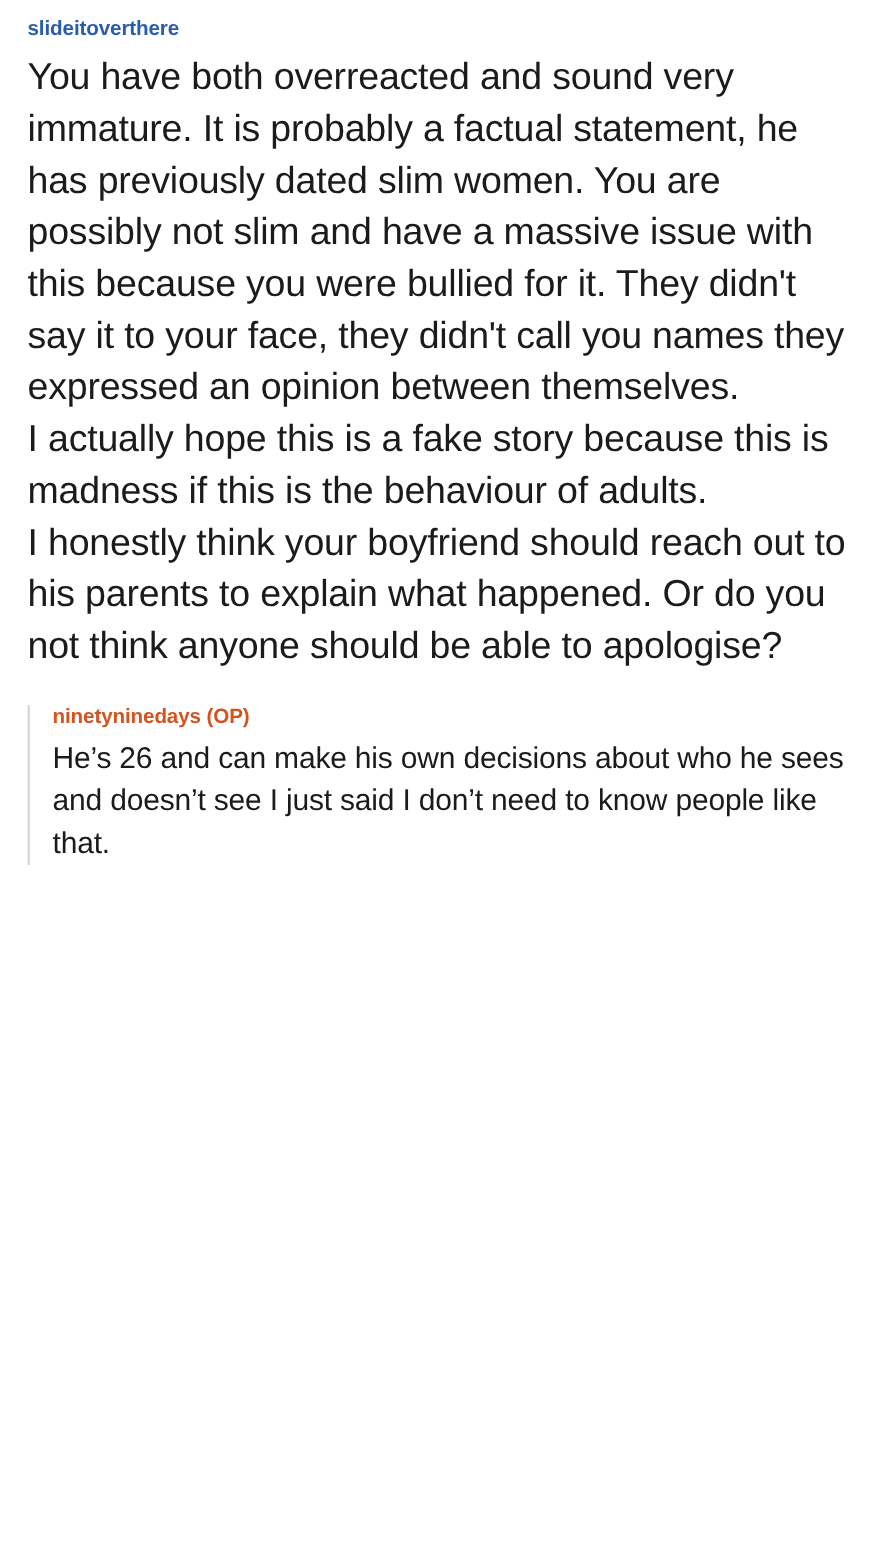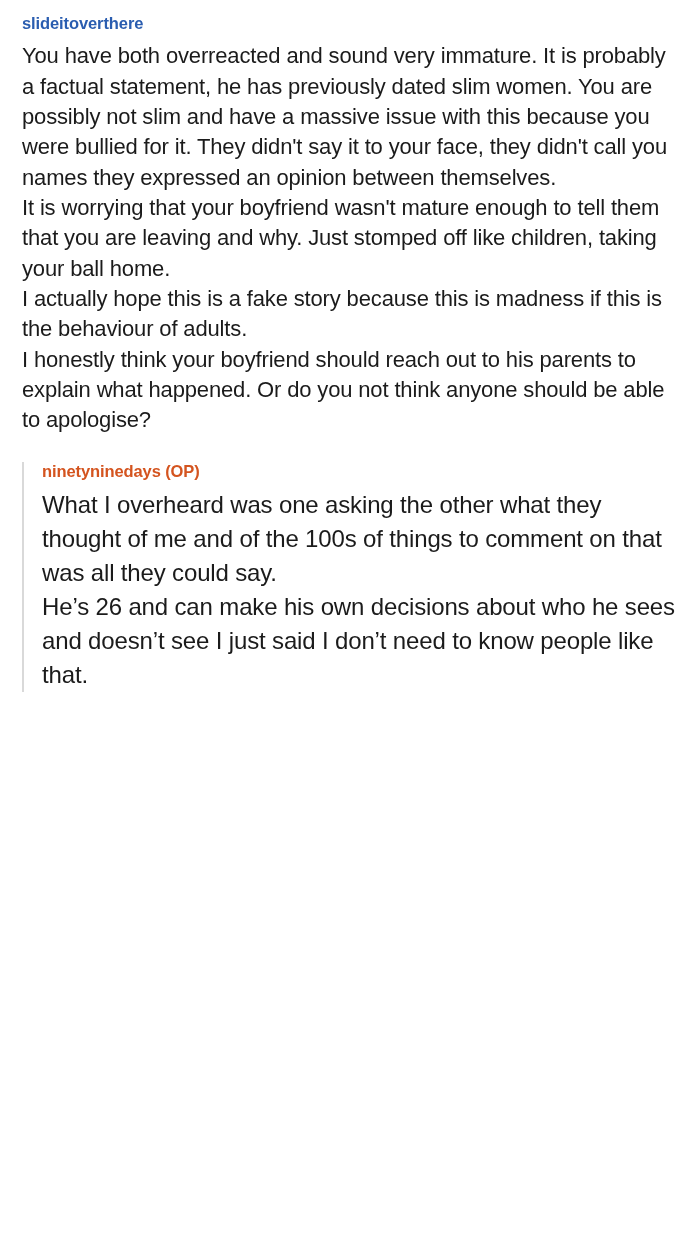--- a/index.html
+++ b/index.html
@@ -28,21 +28,21 @@
   .author {
     font-size: 16.5px;
     font-weight: bold;
     letter-spacing: -0.1px;
     margin: 0 0 9px 0;
     line-height: 1.1;
   }
   .author.blue { color: #2a5db0; }
   .author.orange { color: #d4541f; }
   .body-text {
-    font-size: 22px;
+    font-size: 30px;
     line-height: 1.38;
     color: #1b1b1b;
     letter-spacing: -0.15px;
   }
   .para {
     margin: 0;
     padding: 0;
   }
   .reply {
     margin-top: 26px;
@@ -61,27 +61,25 @@
 </style>
 </head>
 <body>
 
 <div class="page">
 
   <div class="comment">
     <div class="author blue">slideitoverthere</div>
     <div class="body-text">
       <p class="para">You have both overreacted and sound very immature. It is probably a factual statement, he has previously dated slim women. You are possibly not slim and have a massive issue with this because you were bullied for it. They didn't say it to your face, they didn't call you names they expressed an opinion between themselves.</p>
-      <p class="para">It is worrying that your boyfriend wasn't mature enough to tell them that you are leaving and why. Just stomped off like children, taking your ball home.</p>
       <p class="para">I actually hope this is a fake story because this is madness if this is the behaviour of adults.</p>
       <p class="para">I honestly think your boyfriend should reach out to his parents to explain what happened. Or do you not think anyone should be able to apologise?</p>
     </div>
   </div>
 
   <div class="comment reply">
     <div class="author orange">ninetyninedays (OP)</div>
     <div class="body-text">
-      <p class="para">What I overheard was one asking the other what they thought of me and of the 100s of things to comment on that was all they could say.</p>
       <p class="para">He’s 26 and can make his own decisions about who he sees and doesn’t see I just said I don’t need to know people like that.</p>
     </div>
   </div>
 
 </div>
 
 </body></html>

